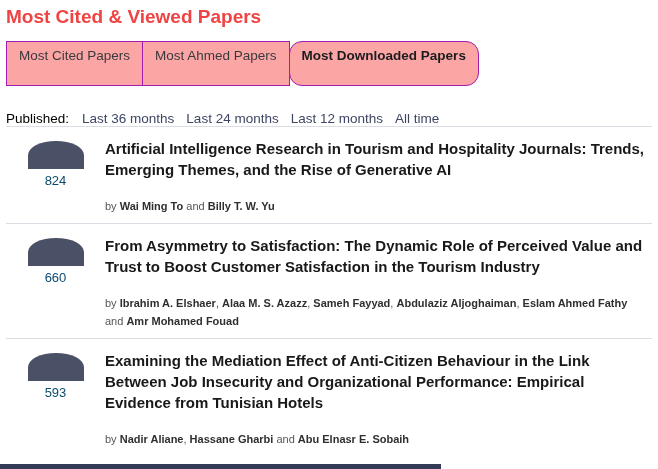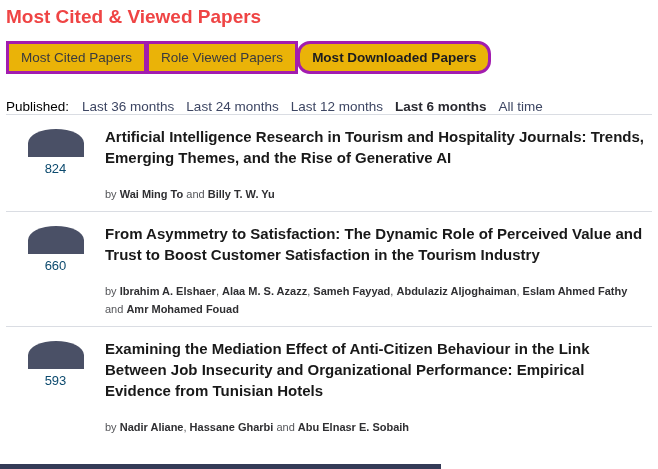--- a/index.html
+++ b/index.html
@@ -9,22 +9,22 @@
   }
   .page { padding:6px 6px 0 6px; }
 
   .page-title {
     font-size:19px; font-weight:bold; color:#ef4444;
     margin:0 0 13px 0; line-height:22px;
   }
 
   .tabs { display:flex; }
   .tab {
-    border:3px solid #a21caf; background:#eab308; margin-right:-1px;
-    padding:6px 12px 6px 12px; font-size:13.5px; color:#3a3a3e;
+    border:1px solid #a21caf; background:#fca5a5; margin-right:-1px;
+    padding:6px 12px 22px 12px; font-size:13.5px; color:#3a3a3e;
     line-height:15px; cursor:pointer; white-space:nowrap;
   }
   .tab.active { font-weight:bold; color:#1c1c1f; position:relative; z-index:1;border-radius:13px; }
 
   .pubrow {
     margin-top:25px; display:flex; gap:12px; align-items:baseline;
     font-size:13.5px; color:#242427; flex-wrap:nowrap;
   }
   .pubrow .publabel { color:#000000; margin-right:1px; }
   .pubrow .plink { color:#3d4663; text-decoration:none; cursor:pointer; white-space:nowrap; }
@@ -61,30 +61,29 @@
 </style>
 </head>
 <body>
 
 <div class="page">
 
   <h1 class="page-title">Most Cited &amp; Viewed Papers</h1>
 
   <div class="tabs">
     <div class="tab">Most Cited Papers</div>
-    <div class="tab">Role Viewed Papers</div>
+    <div class="tab">Most Ahmed Papers</div>
     <div class="tab active">Most Downloaded Papers</div>
   </div>
 
   <div class="pubrow">
     <span class="publabel">Published:</span>
     <span class="plink">Last 36 months</span>
     <span class="plink">Last 24 months</span>
     <span class="plink">Last 12 months</span>
-    <span class="plink selected">Last 6 months</span>
     <span class="plink">All time</span>
   </div>
 
 
   <div class="rows">
 
     <div class="row">
       <div class="dl-cell">
         <div class="dome"></div>
         <div class="dl-count">824</div>

